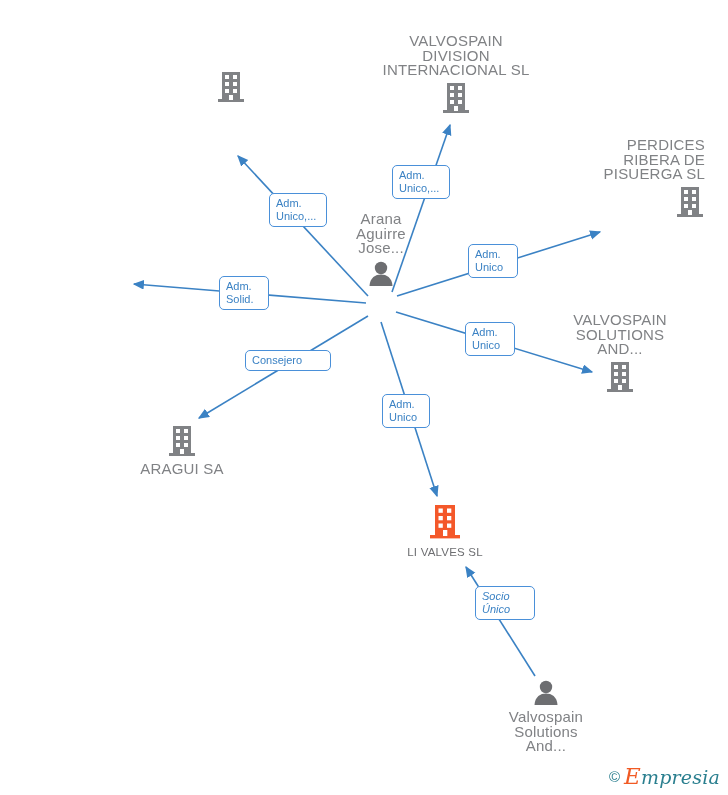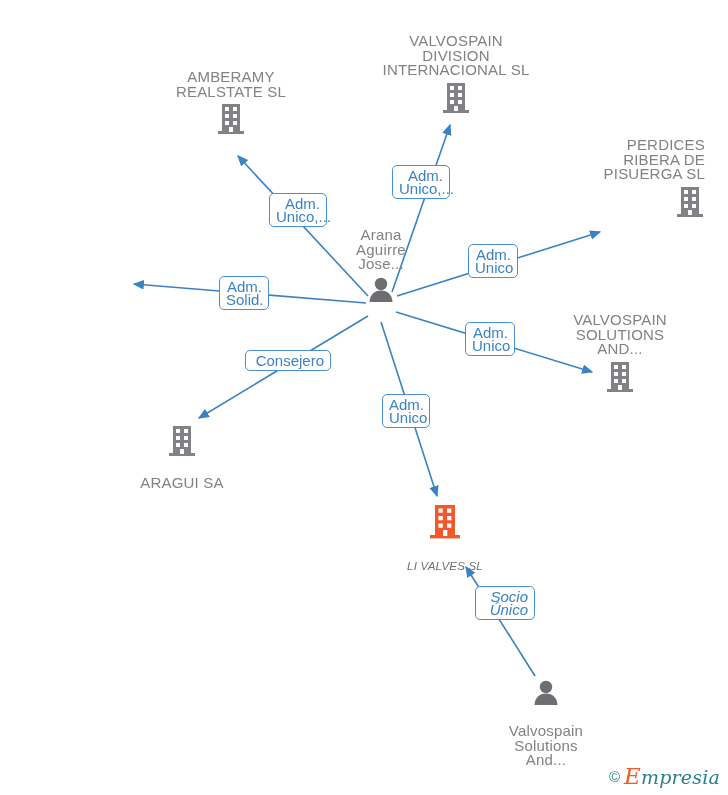--- a/index.html
+++ b/index.html
@@ -17,34 +17,34 @@
   .node .cap{
     display:block;
     font-size:15px;
     line-height:14.5px;
     color:#808285;
     letter-spacing:.2px;
     white-space:pre-line;
   }
   .node.company .cap{text-transform:none;}
   .node.focal .cap{color:#6d6e71;font-size:11.5px;}
-  .cap.below{margin-top:14px;}
+  .cap.below{margin-top:0;}
   .cap.above{margin-bottom:3px;}
 
   
   .rel{
     position:absolute;
     background:#ffffff;
     border:1.3px solid #4a90d9;
     border-radius:5px;
     color:#3b82c4;
-    font-size:15px;
+    font-size:11px;
     line-height:13px;
     padding:3px 6px;
-    text-align:right;
+    text-align:left;
     white-space:pre-line;
     box-sizing:border-box;
   }
 
   
   #watermark{
     position:absolute;right:8px;bottom:6px;
     display:flex;align-items:center;gap:4px;
     font-size:17px;
   }
@@ -81,22 +81,20 @@
     <line x1="396" y1="312" x2="592" y2="372" stroke="#3b82c4" stroke-width="1.6" marker-end="url(#arrow)"></line>
 
     <line x1="368" y1="316" x2="199" y2="418" stroke="#3b82c4" stroke-width="1.6" marker-end="url(#arrow)"></line>
 
     <line x1="381" y1="322" x2="437" y2="496" stroke="#3b82c4" stroke-width="1.6" marker-end="url(#arrow)"></line>
 
     <line x1="535" y1="676" x2="466" y2="567" stroke="#3b82c4" stroke-width="1.6" marker-end="url(#arrow)"></line>
   </svg>
 
   <div class="node company" style="left:156px;top:70px;width:150px;">
-    <span class="cap above">AMBERAMY
-REALSTATE  SL</span>
     <span class="ico">
       <svg width="30" height="34" viewBox="0 0 30 34">
         <rect x="6" y="2" width="18" height="28" fill="#808285"></rect>
         <rect x="2" y="29" width="26" height="3" fill="#808285"></rect>
         <rect x="9" y="5" width="4" height="4" fill="#fff"></rect>
         <rect x="17" y="5" width="4" height="4" fill="#fff"></rect>
         <rect x="9" y="12" width="4" height="4" fill="#fff"></rect>
         <rect x="17" y="12" width="4" height="4" fill="#fff"></rect>
         <rect x="9" y="19" width="4" height="4" fill="#fff"></rect>
         <rect x="17" y="19" width="4" height="4" fill="#fff"></rect>
@@ -156,21 +154,21 @@
         <rect x="17" y="5" width="4" height="4" fill="#fff"></rect>
         <rect x="9" y="12" width="4" height="4" fill="#fff"></rect>
         <rect x="17" y="12" width="4" height="4" fill="#fff"></rect>
         <rect x="9" y="19" width="4" height="4" fill="#fff"></rect>
         <rect x="17" y="19" width="4" height="4" fill="#fff"></rect>
         <rect x="13" y="25" width="4" height="5" fill="#fff"></rect>
       </svg>
     </span>
   </div>
 
-  <div class="node person" style="left:336px;top:228px;width:90px;">
+  <div class="node person" style="left:336px;top:212px;width:90px;">
     <span class="cap above">Arana
 Aguirre
 Jose...</span>
     <span class="ico">
       <svg width="28" height="28" viewBox="0 0 28 28">
         <circle cx="14" cy="9" r="6.2" fill="#6d6e71"></circle>
         <path d="M2.5 27 C3 18.5 8.5 15.5 14 15.5 C19.5 15.5 25 18.5 25.5 27 Z" fill="#6d6e71"></path>
       </svg>
     </span>
   </div>
@@ -185,21 +183,21 @@
         <rect x="9" y="12" width="4" height="4" fill="#fff"></rect>
         <rect x="17" y="12" width="4" height="4" fill="#fff"></rect>
         <rect x="9" y="19" width="4" height="4" fill="#fff"></rect>
         <rect x="17" y="19" width="4" height="4" fill="#fff"></rect>
         <rect x="13" y="25" width="4" height="5" fill="#fff"></rect>
       </svg>
     </span>
     <span class="cap below">ARAGUI SA</span>
   </div>
 
-  <div class="node focal" style="left:370px;top:503px;width:150px;font-style:italic;">
+  <div class="node focal" style="left:370px;top:503px;width:150px;">
     <span class="ico">
       <svg width="34" height="38" viewBox="0 0 34 38">
         <rect x="7" y="2" width="20" height="31" fill="#f4582a"></rect>
         <rect x="2" y="32" width="30" height="3.4" fill="#f4582a"></rect>
         <rect x="10.5" y="5.5" width="4.3" height="4.3" fill="#fff"></rect>
         <rect x="19" y="5.5" width="4.3" height="4.3" fill="#fff"></rect>
         <rect x="10.5" y="13" width="4.3" height="4.3" fill="#fff"></rect>
         <rect x="19" y="13" width="4.3" height="4.3" fill="#fff"></rect>
         <rect x="10.5" y="20.5" width="4.3" height="4.3" fill="#fff"></rect>
         <rect x="19" y="20.5" width="4.3" height="4.3" fill="#fff"></rect>

